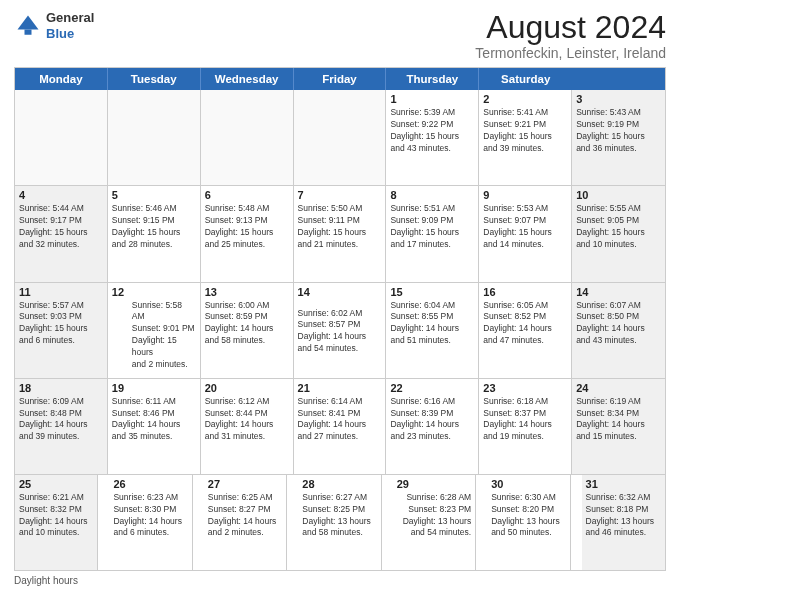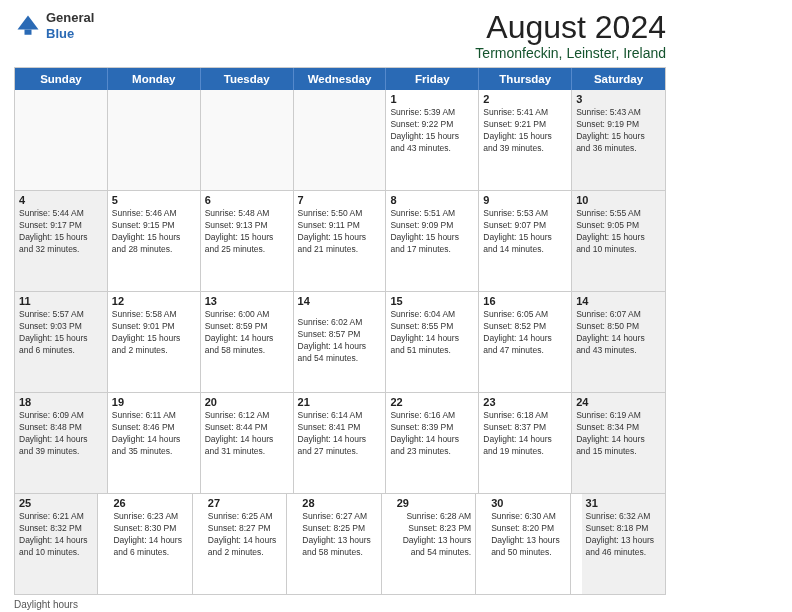--- a/index.html
+++ b/index.html
@@ -6,21 +6,21 @@
     body {
       font-family: Arial, sans-serif;
       background: #fff;
       width: 792px;
       height: 612px;
       overflow: hidden;
     }
     .page {
       width: 680px;
       height: 612px;
-      padding: 10px 14px 2px 14px;
+      padding: 10px 14px 26px 14px;
       display: flex;
       flex-direction: column;
     }
     .header {
       display: flex;
       justify-content: space-between;
       align-items: flex-start;
       margin-bottom: 6px;
     }
     .logo {
@@ -45,21 +45,21 @@
       text-align: right;
     }
     .main-title {
       font-size: 32px;
       font-weight: normal;
       color: #222;
       line-height: 1.1;
     }
     .subtitle {
       font-size: 14px;
-      color: #14532d;
+      color: #737373;
     }
     .calendar {
       flex: 1;
       display: flex;
       flex-direction: column;
       border: 1px solid #ccc;
     }
     .cal-header-row {
       display: grid;
       grid-template-columns: repeat(7, 1fr);
@@ -131,21 +131,20 @@
       </div>
     </div>
     <div class="title-block">
       <div class="main-title">August 2024</div>
       <div class="subtitle">Termonfeckin, Leinster, Ireland</div>
     </div>
   </div>
 
   <div class="calendar">
     <div class="cal-header-row">
-    <div class="cal-header-cell">Sunday</div>
         <div class="cal-header-cell">Monday</div>
         <div class="cal-header-cell">Tuesday</div>
         <div class="cal-header-cell">Wednesday</div>
         <div class="cal-header-cell">Friday</div>
         <div class="cal-header-cell">Thursday</div>
         <div class="cal-header-cell">Saturday</div>
       </div>
     <div class="cal-body">
     <div class="cal-row">
           <div class="cal-cell empty"></div>
@@ -228,21 +227,21 @@
         <div class="cal-row">
           <div class="cal-cell shaded">
             <div class="day-number">11</div>
             <div class="day-info" style="white-space: pre-line;">Sunrise: 5:57 AM
 Sunset: 9:03 PM
 Daylight: 15 hours
 and 6 minutes.</div>
           </div>
           <div class="cal-cell">
             <div class="day-number">12</div>
-            <div class="day-info" style="white-space: pre-line;">Sunrise: 5:58 AM
+            <div class="day-info" style="white-space: pre-line; margin-left: 20px;">Sunrise: 5:58 AM
 Sunset: 9:01 PM
 Daylight: 15 hours
 and 2 minutes.</div>
           </div>
           <div class="cal-cell">
             <div class="day-number">13</div>
             <div class="day-info" style="white-space: pre-line;">Sunrise: 6:00 AM
 Sunset: 8:59 PM
 Daylight: 14 hours
 and 58 minutes.</div>

